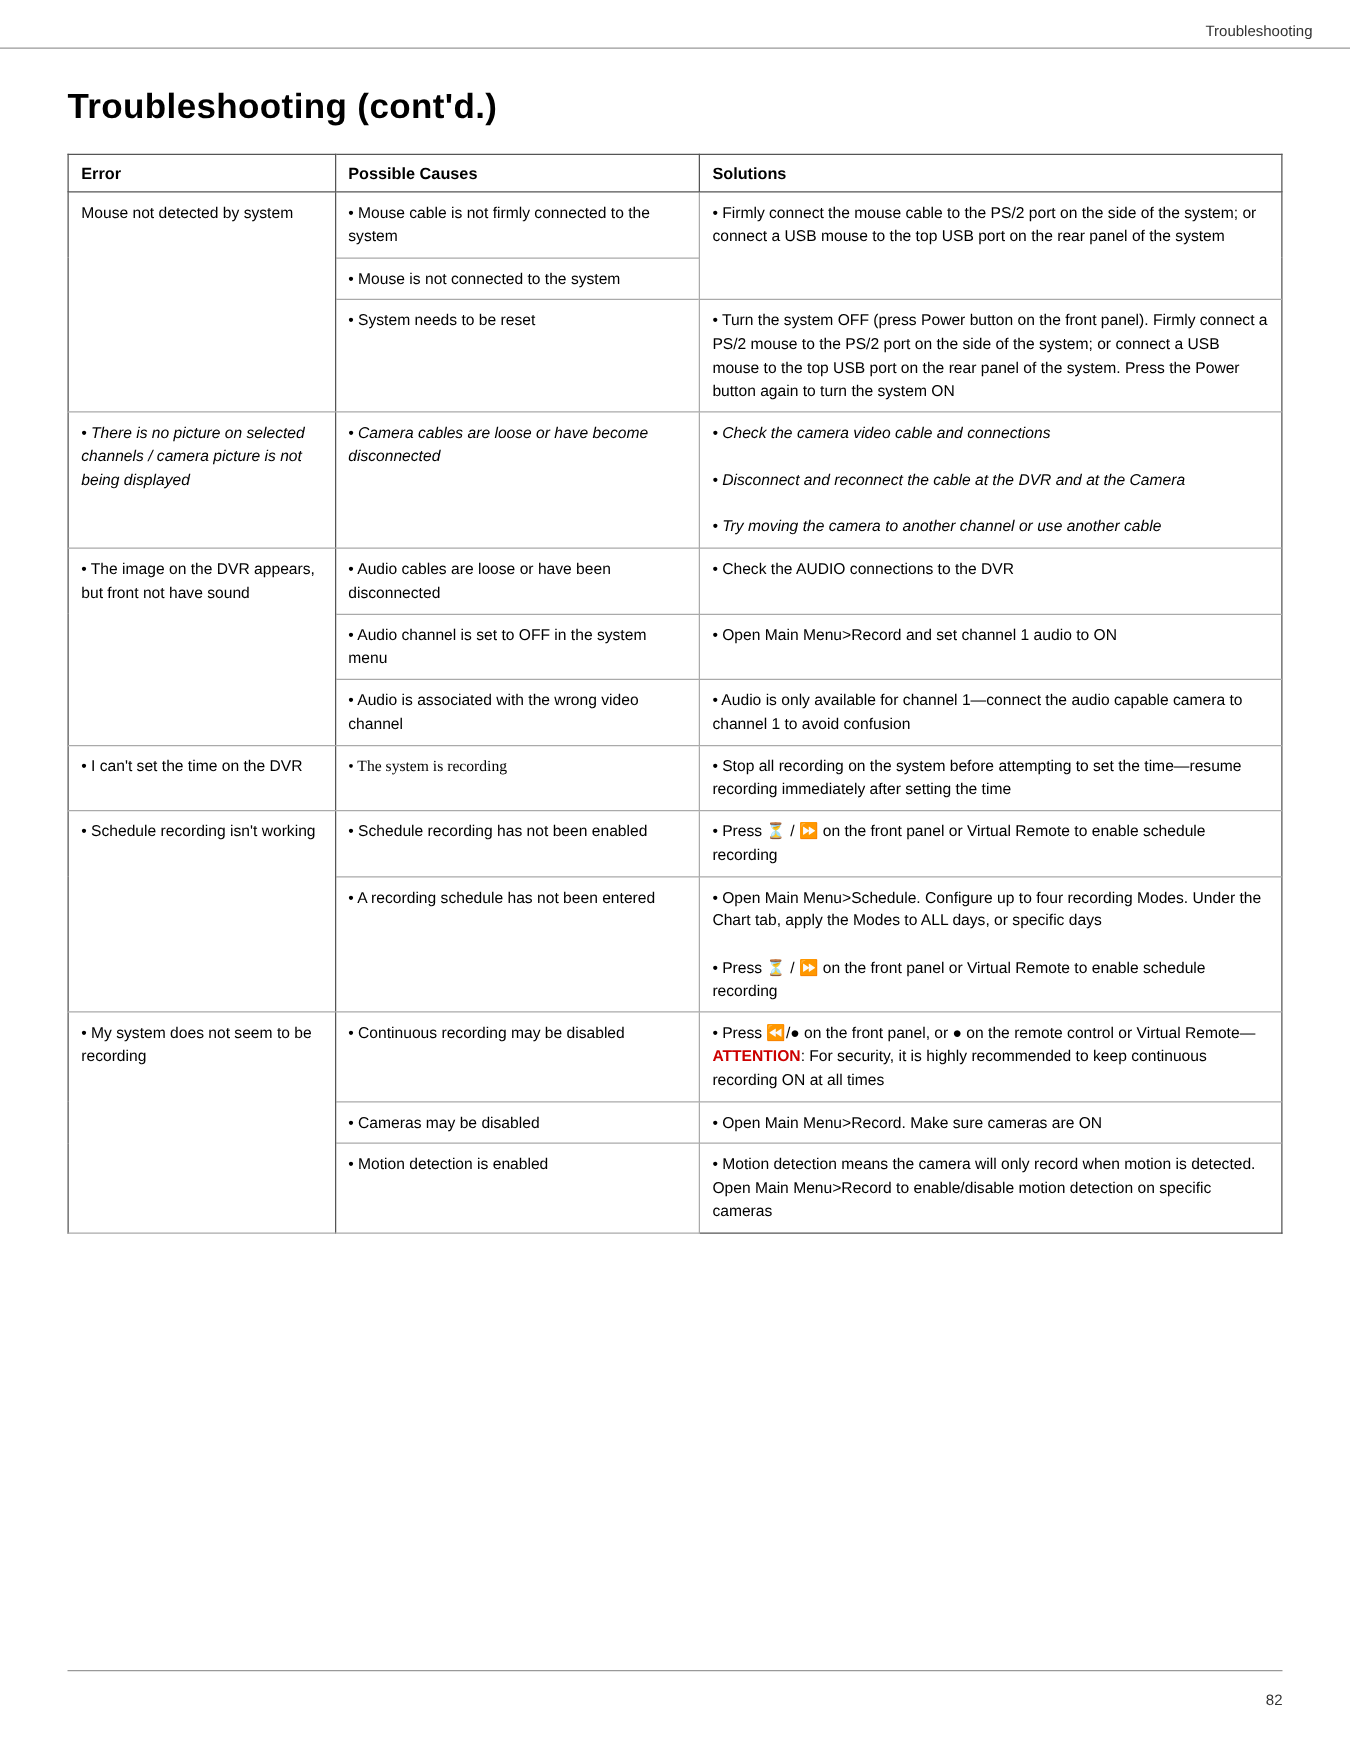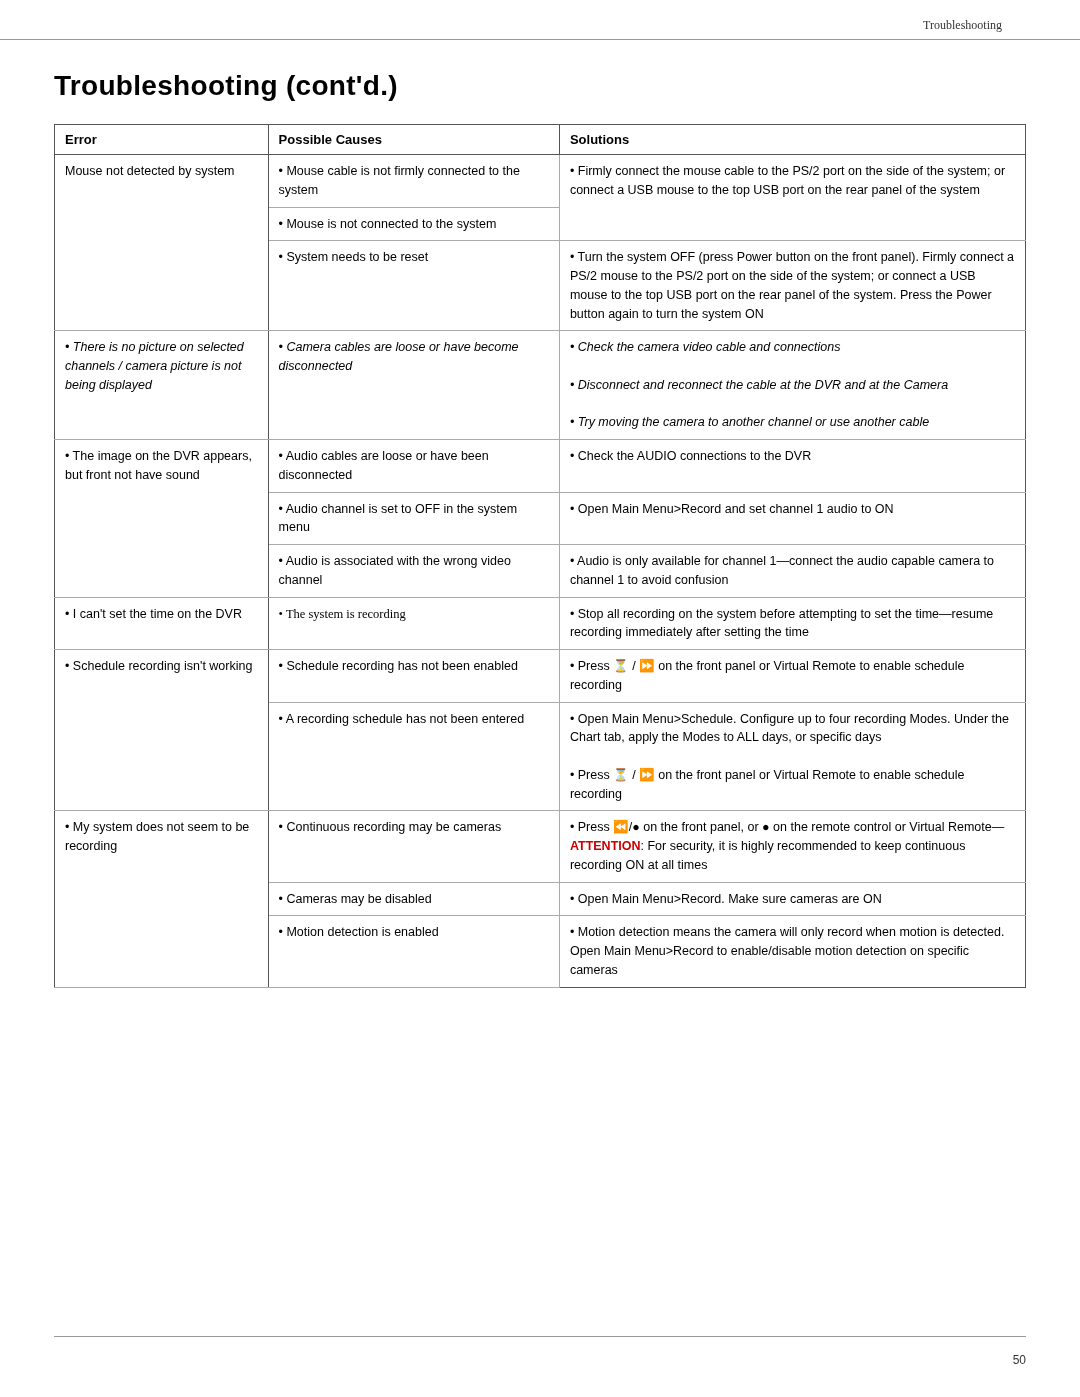--- a/index.html
+++ b/index.html
@@ -7,25 +7,24 @@
       background: #fff;
       font-family: Arial, sans-serif;
       font-size: 13px;
       color: #000;
       width: 1080px;
       min-height: 1397px;
       position: relative;
     }
     .page-header {
       text-align: right;
-      padding: 18px 78px 6px 54px;
+      padding: 18px 30px 6px 54px;
       font-size: 12px;
       color: #333;
       border-bottom: 1px solid #999;
-      font-family: Liberation Serif, serif;
     }
     .page-content {
       padding: 30px 54px 60px 54px;
     }
     h1 {
       font-size: 28px;
       font-weight: 900;
       margin-bottom: 22px;
       letter-spacing: 0.3px;
     }
@@ -203,21 +202,21 @@
           • Open Main Menu&gt;Schedule. Configure up to four recording Modes. Under the Chart tab, apply the Modes to ALL days, or specific days<br><br>
           • Press ⏳ / ⏩ on the front panel or Virtual Remote to enable schedule recording
         </td>
       </tr>
 
       <tr style="border-top:1.5px solid #555;">
         <td class="error-cell" rowspan="3" style="border-top:1.5px solid #555;">
           • My system does not seem to be recording
         </td>
         <td class="causes-cell" style="border-top:1.5px solid #555;">
-          • Continuous recording may be cameras
+          • Continuous recording may be disabled
         </td>
         <td class="solutions-cell" style="border-top:1.5px solid #555;">
           • Press ⏪/● on the front panel, or ● on the remote control or Virtual Remote—<span class="attention">ATTENTION</span>: For security, it is highly recommended to keep continuous recording ON at all times
         </td>
       </tr>
 
       <tr>
         <td class="causes-cell">
           • Cameras may be disabled
         </td>
@@ -234,14 +233,14 @@
           • Motion detection means the camera will only record when motion is detected. Open Main Menu&gt;Record to enable/disable motion detection on specific cameras
         </td>
       </tr>
 
     </tbody>
   </table>
 </div>
 
 <div class="page-footer-line"></div>
 <div class="page-footer">
-  <span>50</span>
+  <span>82</span>
 </div>
 
 </body></html>

